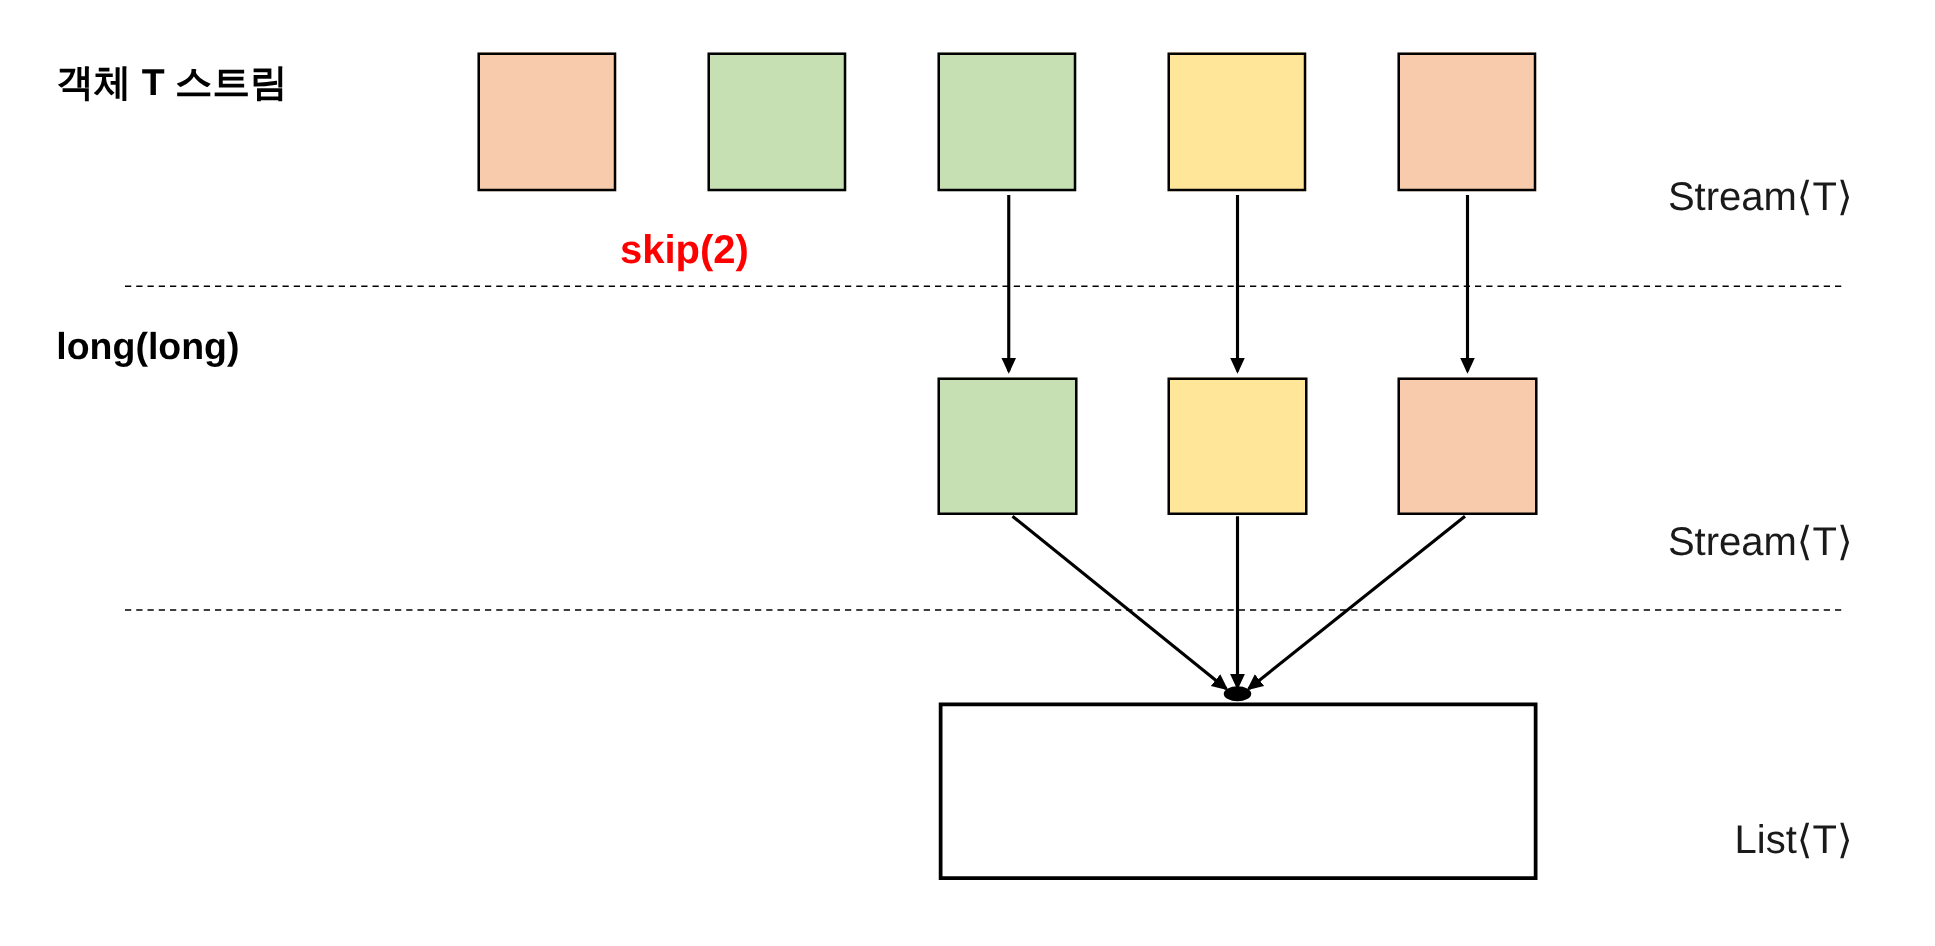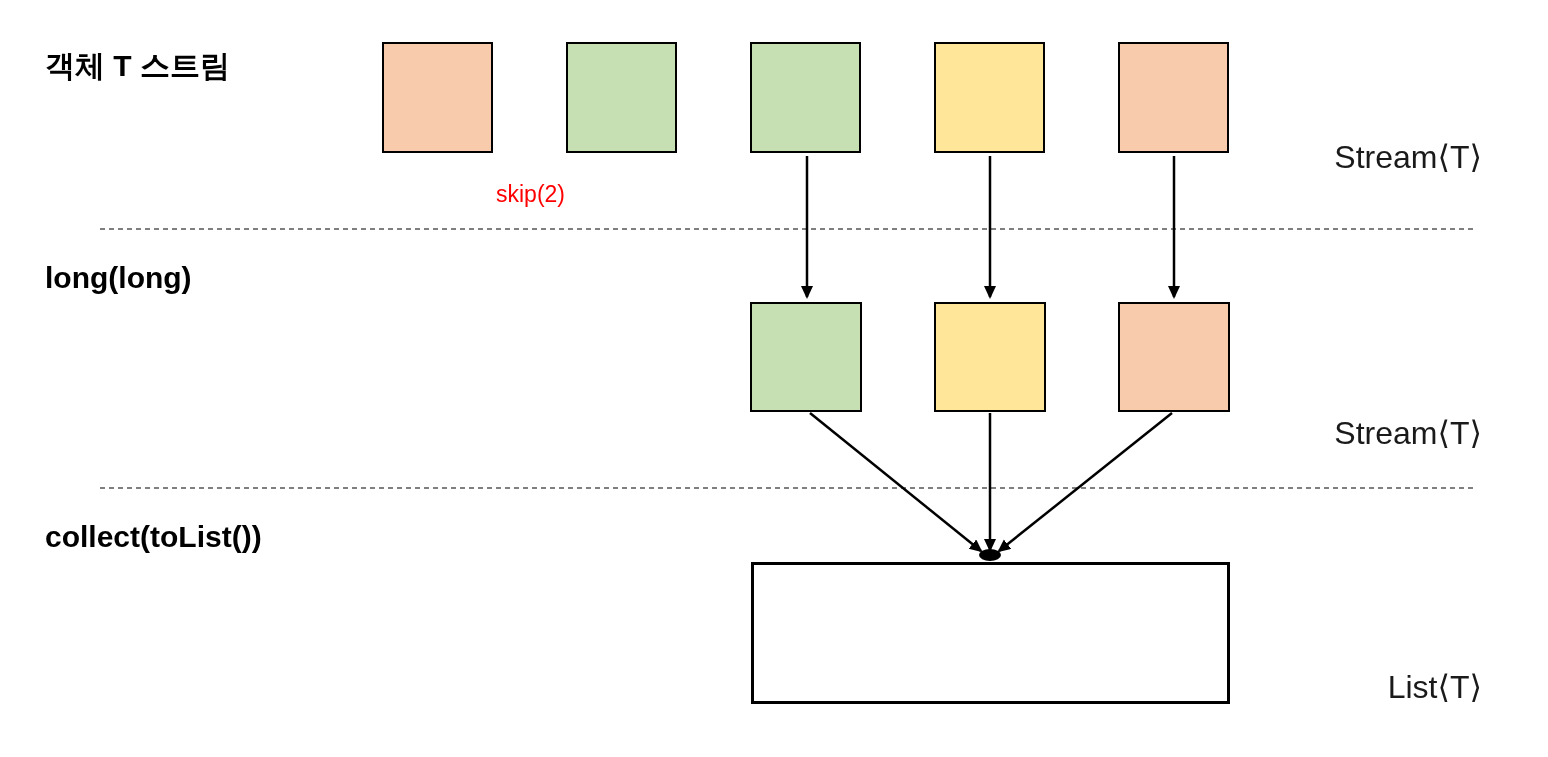--- a/index.html
+++ b/index.html
@@ -28,22 +28,22 @@
     right: 66px;
     font-size: 32px;
     font-weight: 400;
     color: #1a1a1a;
     font-family: "Liberation Sans", "DejaVu Sans", sans-serif;
     white-space: nowrap;
     text-align: left;
   }
   .annotation {
     position: absolute;
-    font-size: 23px;
-    font-weight: 400;
+    font-size: 32px;
+    font-weight: 700;
     white-space: nowrap;
     text-align: center;
   }
   .square {
     position: absolute;
     border: 2px solid #000000;
     box-sizing: border-box;
   }
   .list-box {
     position: absolute;
@@ -97,23 +97,22 @@
     <line x1="810" y1="413" x2="981" y2="551" stroke="#000000" stroke-width="2.5" marker-end="url(#arrowhead)"></line>
     <line x1="990" y1="413" x2="990" y2="550" stroke="#000000" stroke-width="2.5" marker-end="url(#arrowhead)"></line>
     <line x1="1172" y1="413" x2="999" y2="551" stroke="#000000" stroke-width="2.5" marker-end="url(#arrowhead)"></line>
     <ellipse cx="990" cy="555" rx="11" ry="6" fill="#000000"></ellipse>
   </svg>
 
   <div class="stage-label" style="top:46px;">객체 T 스트림</div>
 
   <div class="stage-label" style="top:261px;">long(long)</div>
 
-  <div class="stage-label" style="top:520px;">collect(toList())</div>
 
   <div class="annotation" id="skip-annotation" style="left: 496px; top: 181px; color: rgb(255, 0, 0);">skip(2)</div>
 
   <div class="type-label" style="top:138px;">Stream⟨T⟩</div>
 
   <div class="type-label" style="top:414px;">Stream⟨T⟩</div>
 
-  <div class="type-label" style="top:668px;">List⟨T⟩</div>
+  <div class="type-label" style="top:652px;">List⟨T⟩</div>
 
 </div>
 
 </body></html>

